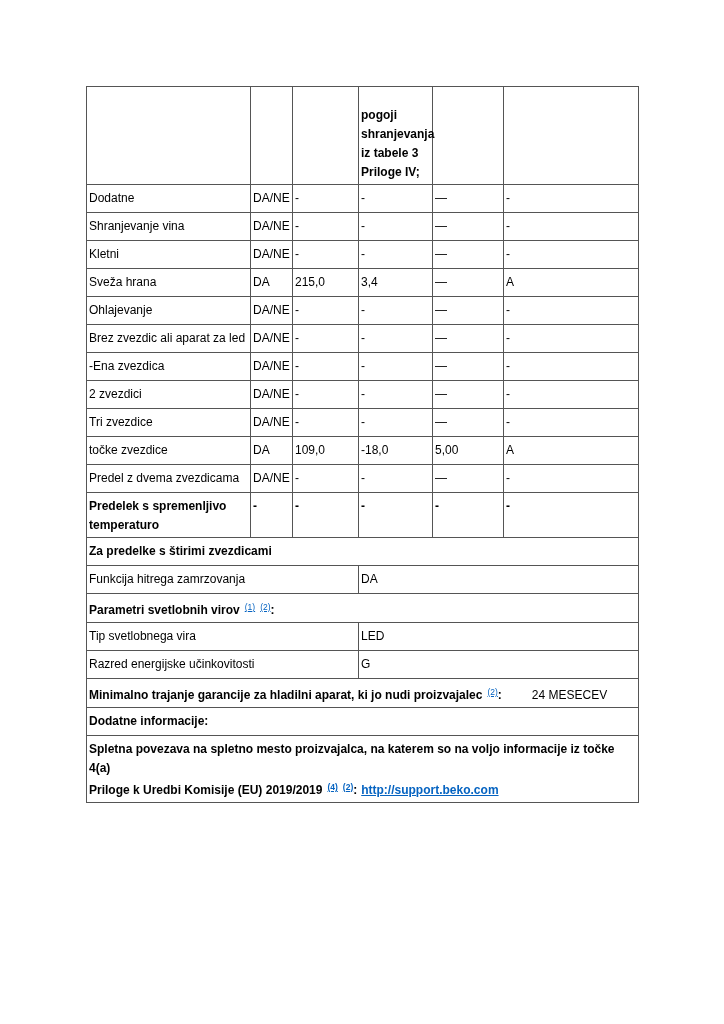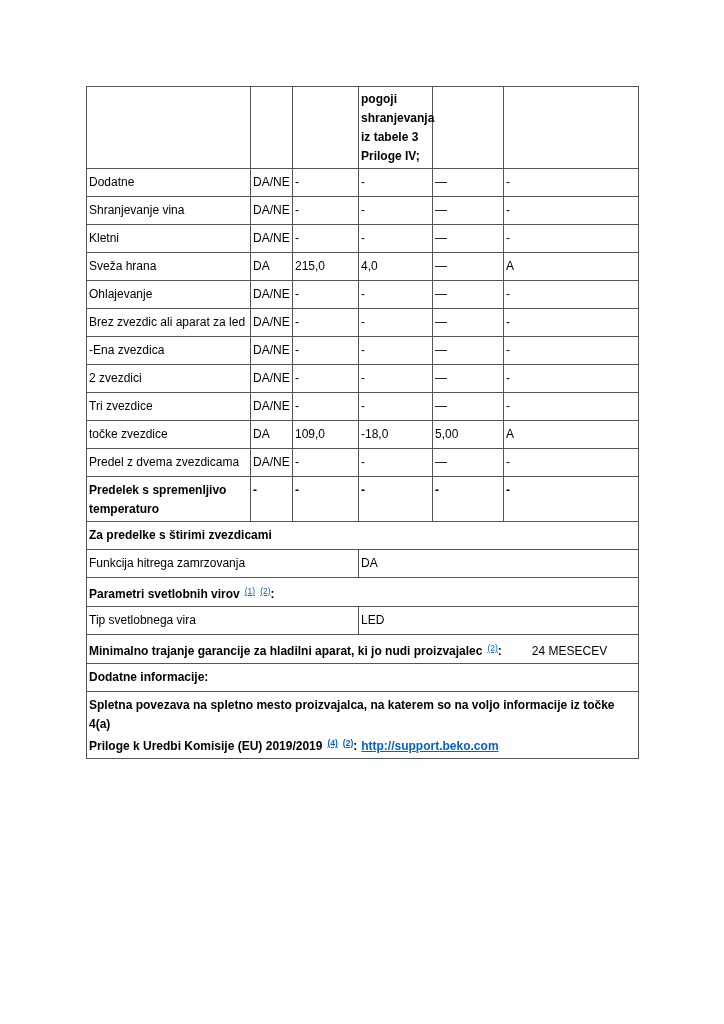--- a/index.html
+++ b/index.html
@@ -26,21 +26,21 @@
   table.fiche td {
     border: 1px solid #555555;
     vertical-align: top;
     padding: 4px 2px 2px 2px;
     line-height: 19px;
     box-sizing: border-box;
     overflow: visible;
     white-space: normal;
     word-wrap: normal;
   }
-  tr.r-header td { height: 81px; padding-top: 3px; }
+  tr.r-header td { height: 81px; padding-top: 19px; }
   tr.r-std td   { height: 28px; }
   tr.r-tall td  { height: 45px; font-weight: bold; }
   td.c-hdrnote { padding-left: 2px; padding-right: 0; }
   .b { font-weight: bold; }
   a.fn {
     color: var(--link, #0563C1);
     text-decoration: underline;
     font-size: 8.5px;
     vertical-align: 4px;
     margin-left: 5px;
@@ -99,21 +99,21 @@
       <td>DA/NE</td>
       <td>-</td>
       <td>-</td>
       <td>—</td>
       <td>-</td>
     </tr>
     <tr class="r-std">
       <td>Sveža hrana</td>
       <td>DA</td>
       <td>215,0</td>
-      <td>4,0</td>
+      <td>3,4</td>
       <td>—</td>
       <td>A</td>
     </tr>
     <tr class="r-std">
       <td>Ohlajevanje</td>
       <td>DA/NE</td>
       <td>-</td>
       <td>-</td>
       <td>—</td>
       <td>-</td>
@@ -186,20 +186,24 @@
 
     <tr class="r-std">
       <td colspan="6"><span class="b">Parametri svetlobnih virov</span><a class="fn">(1)</a><a class="fn">(2)</a><span class="b">:</span></td>
     </tr>
 
     <tr class="r-std">
       <td colspan="3">Tip svetlobnega vira</td>
       <td colspan="3">LED</td>
     </tr>
 
+    <tr class="r-std">
+      <td colspan="3">Razred energijske učinkovitosti</td>
+      <td colspan="3">G</td>
+    </tr>
 
     <tr class="r-std">
       <td colspan="6"><span class="b">Minimalno trajanje garancije za hladilni aparat, ki jo nudi proizvajalec</span><a class="fn">(2)</a><span class="b">:</span><span class="gap30"></span><span>24 MESECEV</span></td>
     </tr>
 
     <tr class="r-std">
       <td colspan="6" class="b">Dodatne informacije:</td>
     </tr>
 
     <tr class="r-tall">

